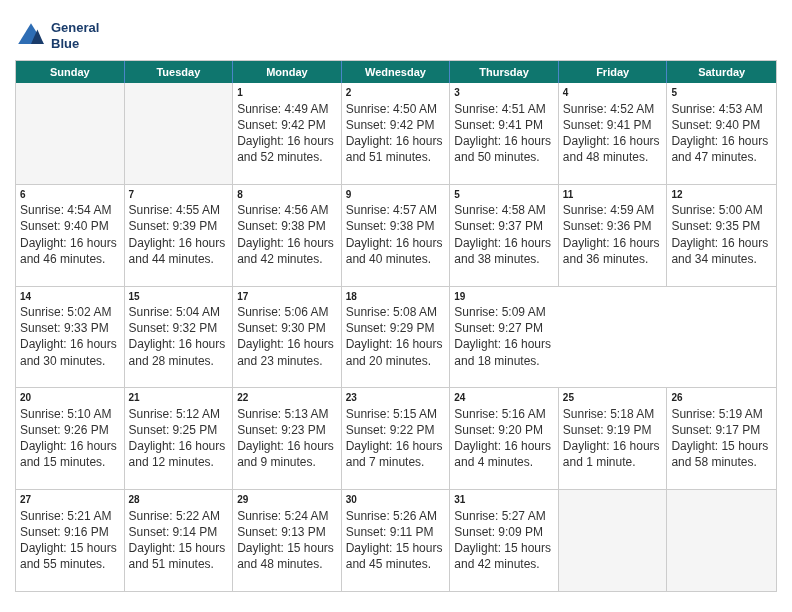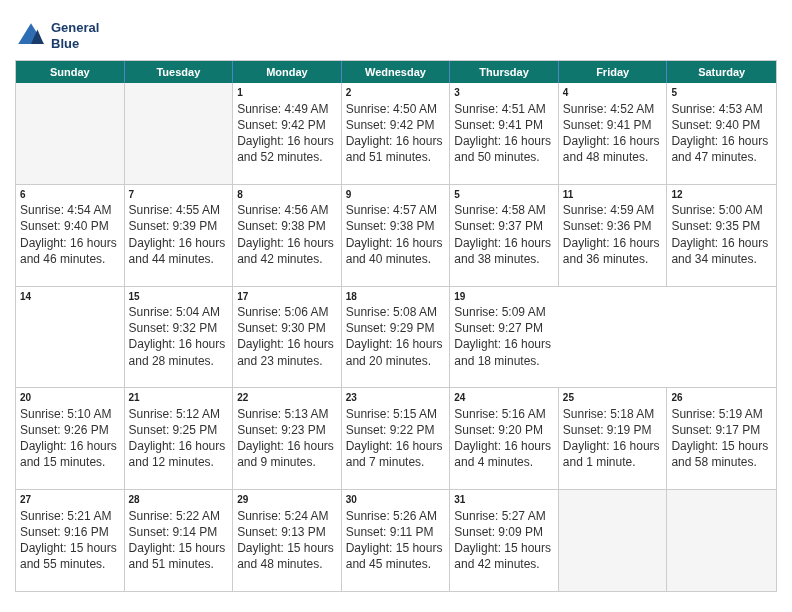--- a/index.html
+++ b/index.html
@@ -188,20 +188,21 @@
             <div class="cell-text">Sunrise: 4:59 AM<br>Sunset: 9:36 PM<br>Daylight: 16 hours and 36 minutes.</div>
           </div>
           <div class="cal-cell">
             <div class="day-num">12</div>
             <div class="cell-text">Sunrise: 5:00 AM<br>Sunset: 9:35 PM<br>Daylight: 16 hours and 34 minutes.</div>
           </div>
         </div>
         <div class="cal-row">
           <div class="cal-cell">
             <div class="day-num">14</div>
+            <div class="cell-text">Sunrise: 5:02 AM<br>Sunset: 9:33 PM<br>Daylight: 16 hours and 30 minutes.</div>
           </div>
           <div class="cal-cell">
             <div class="day-num">15</div>
             <div class="cell-text">Sunrise: 5:04 AM<br>Sunset: 9:32 PM<br>Daylight: 16 hours and 28 minutes.</div>
           </div>
           <div class="cal-cell">
             <div class="day-num">17</div>
             <div class="cell-text">Sunrise: 5:06 AM<br>Sunset: 9:30 PM<br>Daylight: 16 hours and 23 minutes.</div>
           </div>
           <div class="cal-cell">

